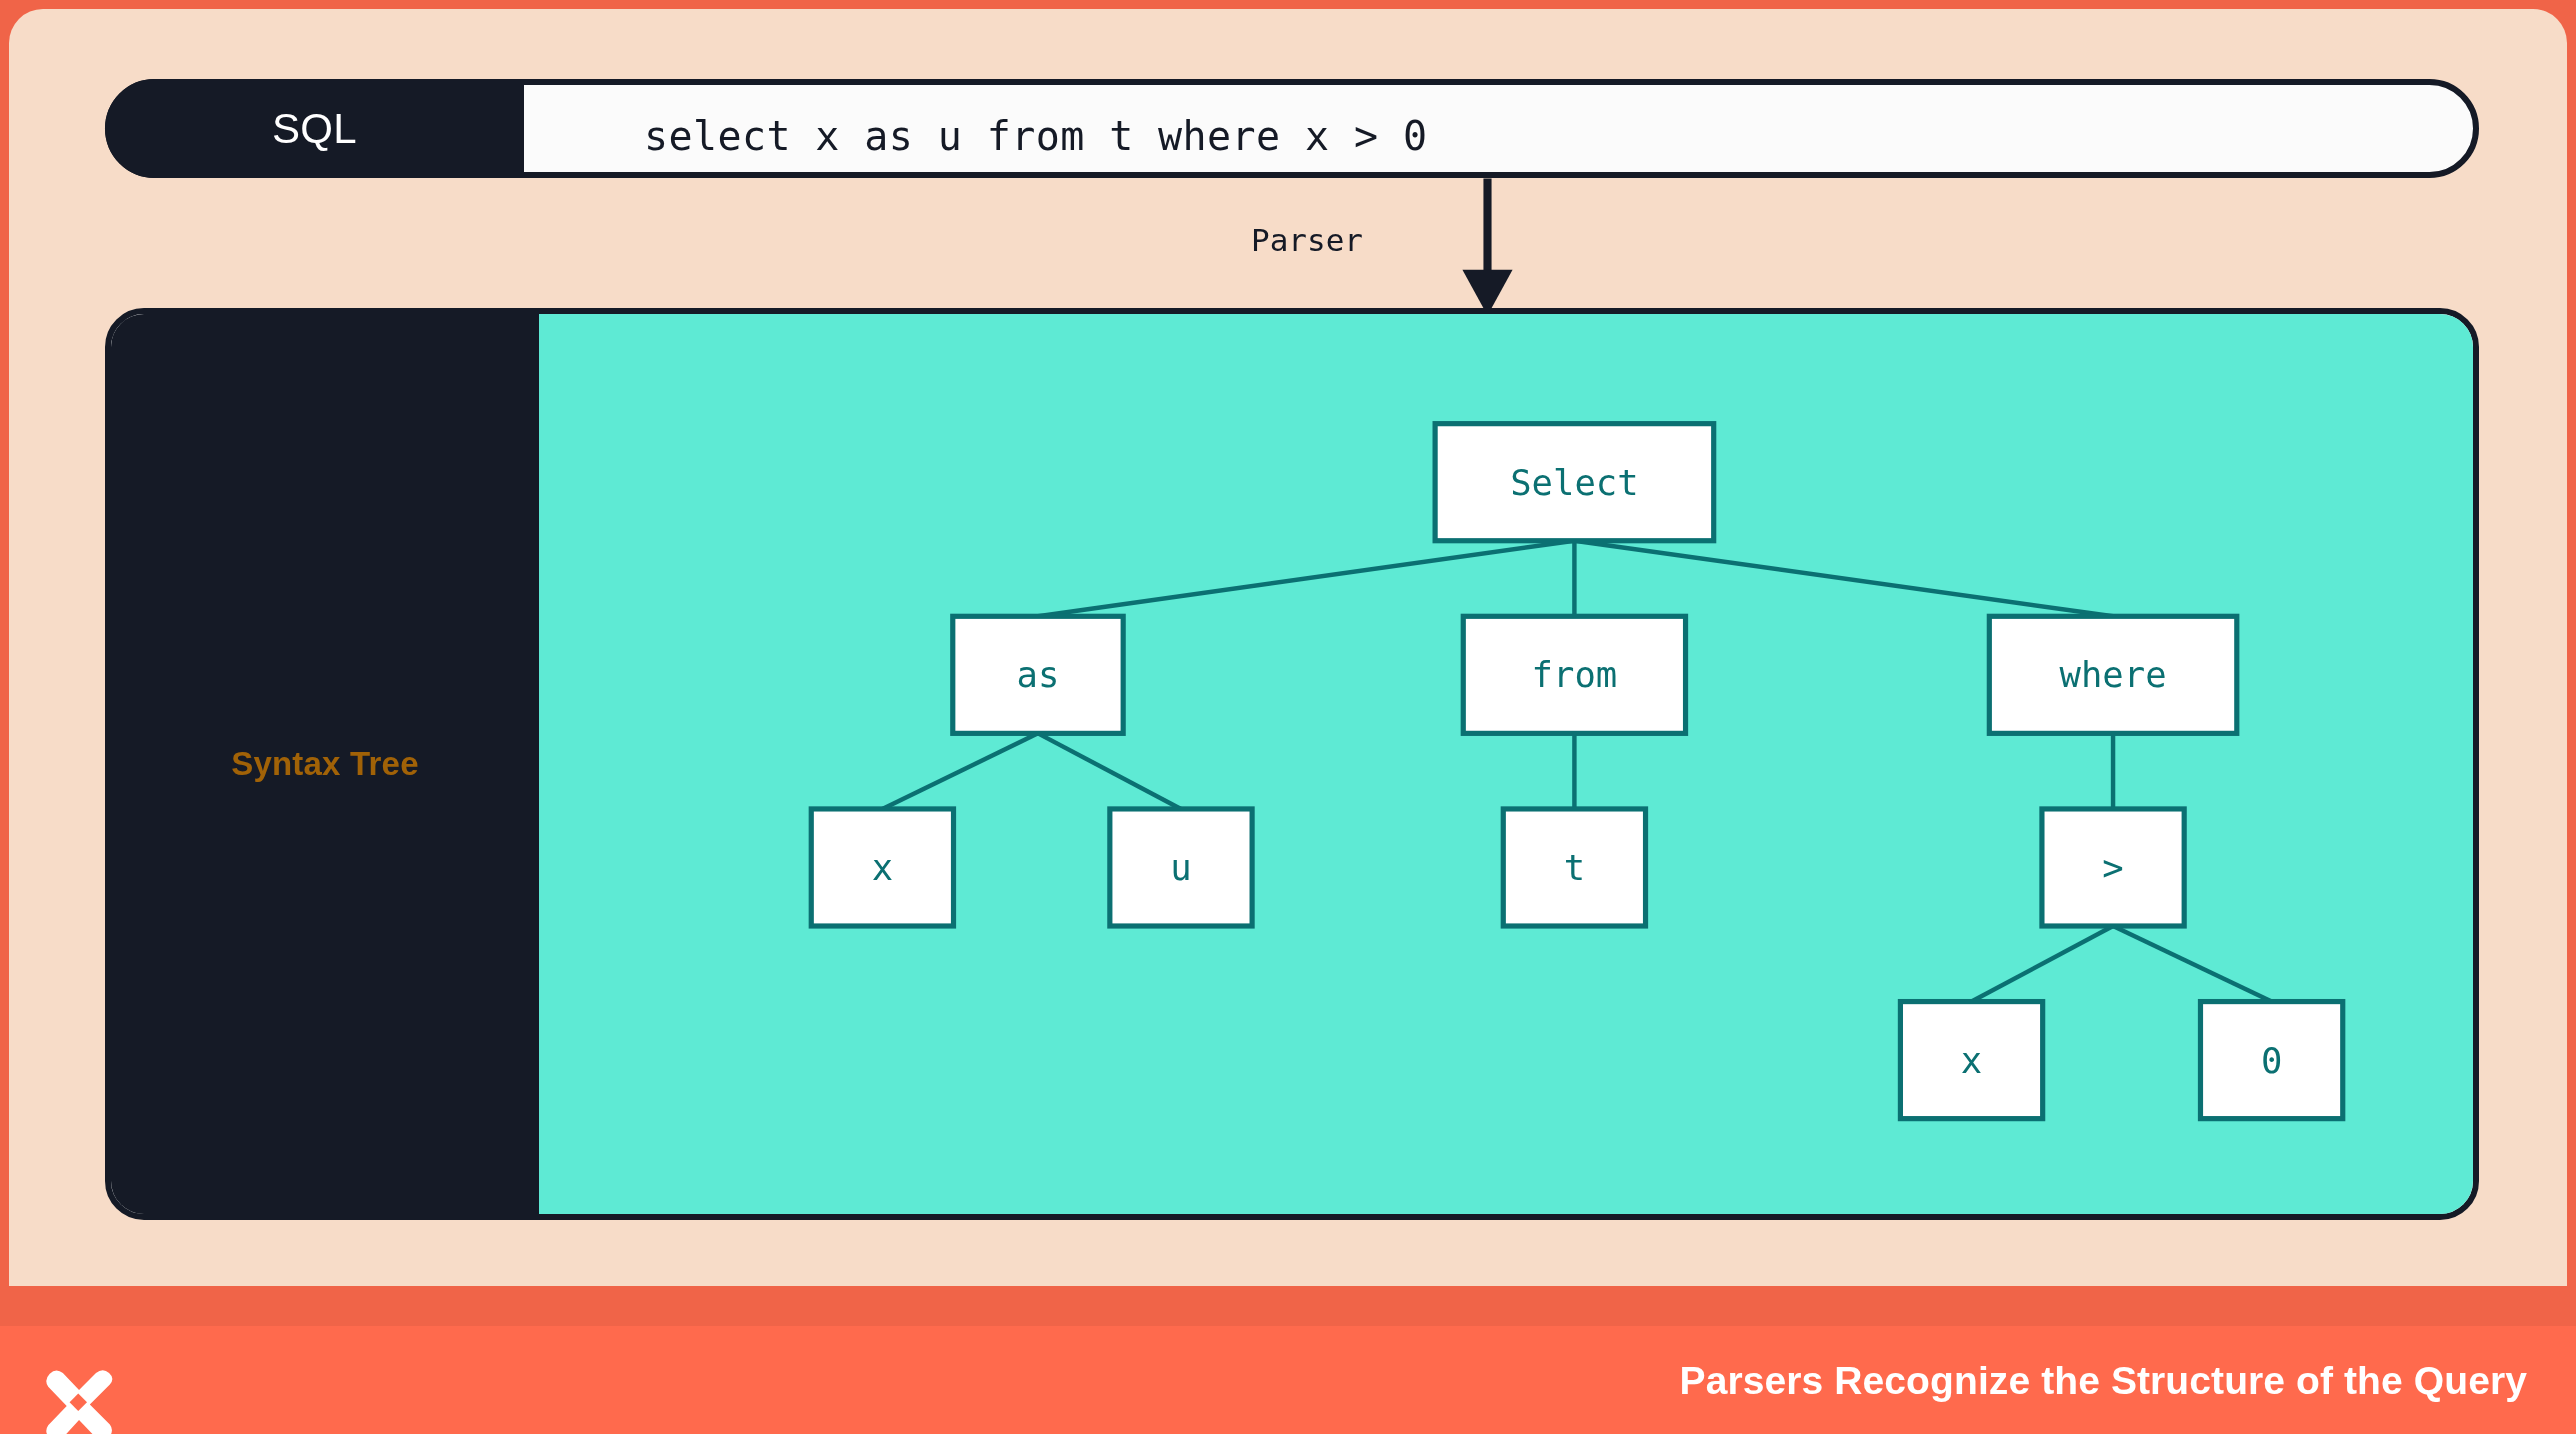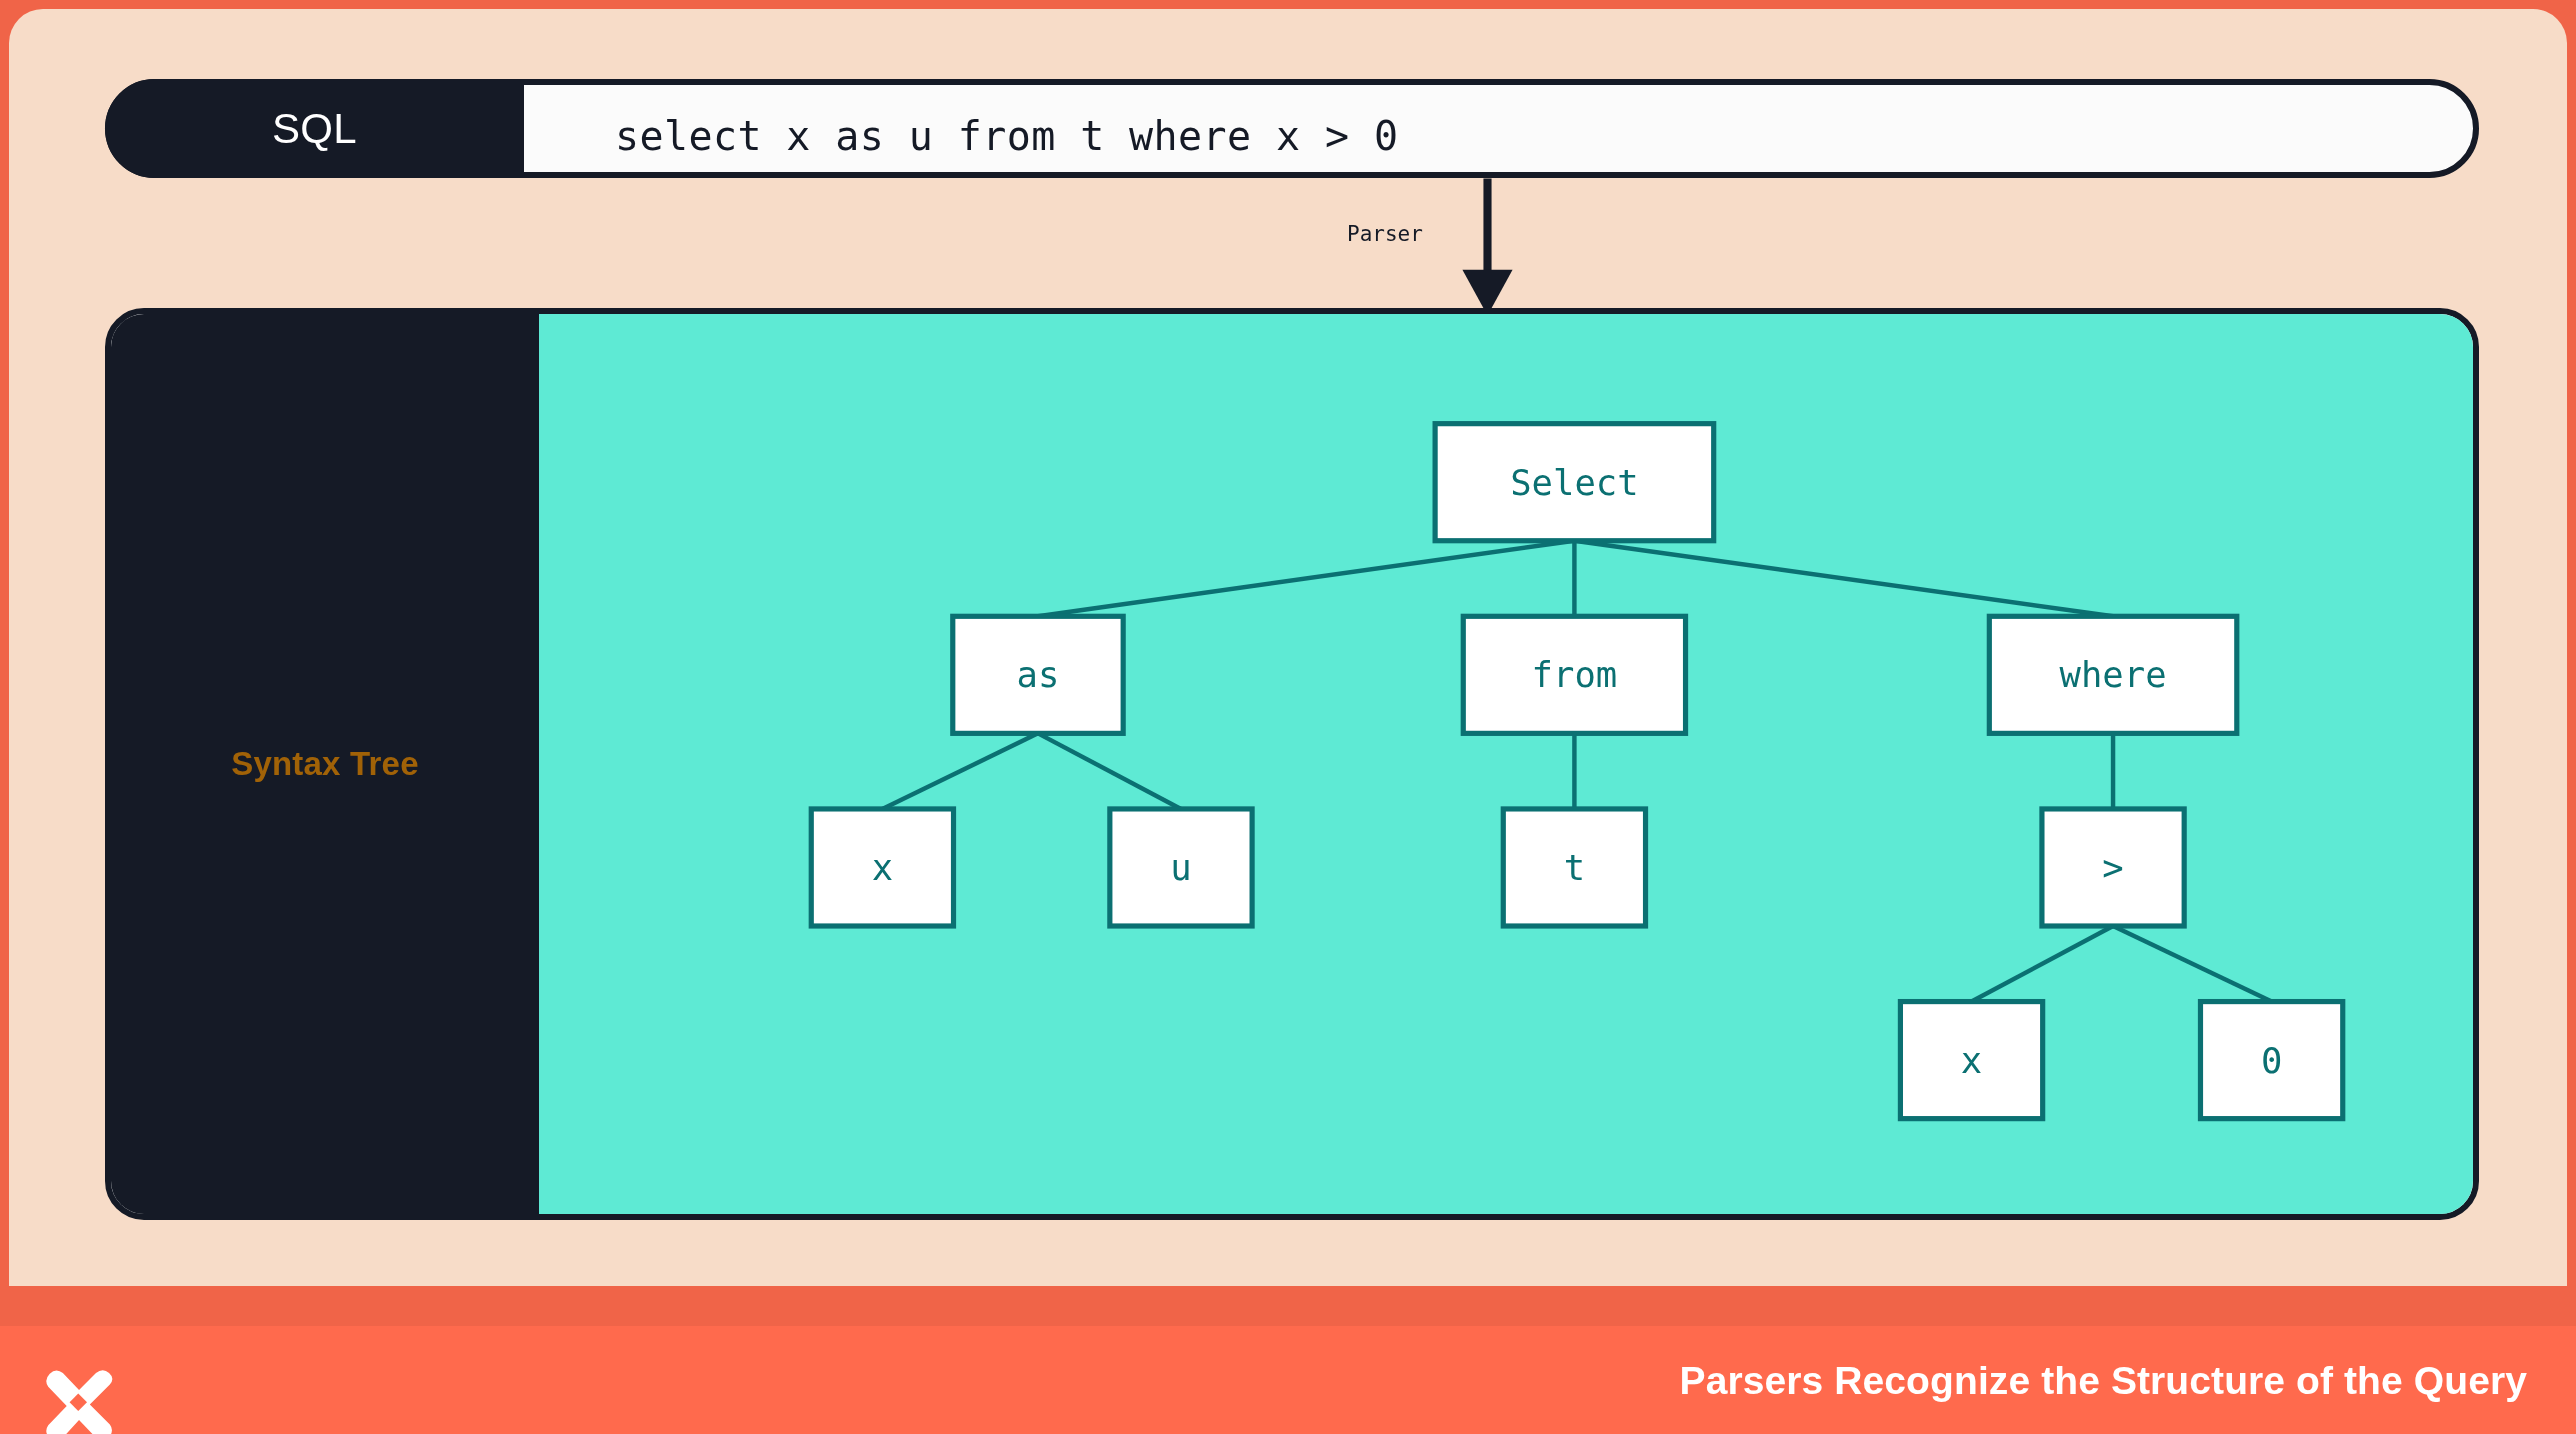--- a/index.html
+++ b/index.html
@@ -72,34 +72,34 @@
     font-family: "Liberation Sans", sans-serif;
   }
   #sql-query {
     position: absolute;
     left: 419px;
     top: 0;
     right: 6.7px;
     height: 114px;
     display: flex;
     align-items: center;
-    padding-left: 91px;
+    padding-left: 120px;
     box-sizing: border-box;
     color: #151A26;
     font-size: 40px;
     font-family: "DejaVu Sans Mono", monospace;
     letter-spacing: 0.4px;
     white-space: pre;
   }
   #parser-label {
     position: absolute;
-    left: 1338px;
+    left: 1242px;
     top: 213px;
     font-family: "DejaVu Sans Mono", monospace;
-    font-size: 21px;
+    font-size: 31px;
     color: #151A26;
     white-space: nowrap;
   }
   #parser-arrow {
     position: absolute;
     left: 1449px;
     top: 169px;
     width: 59px;
     height: 138px;
   }

